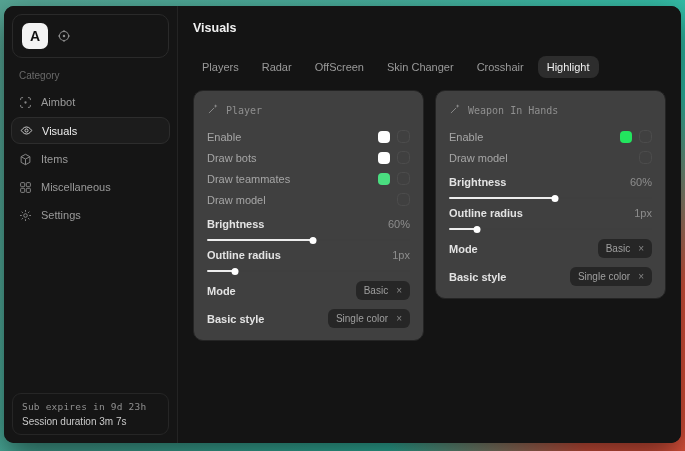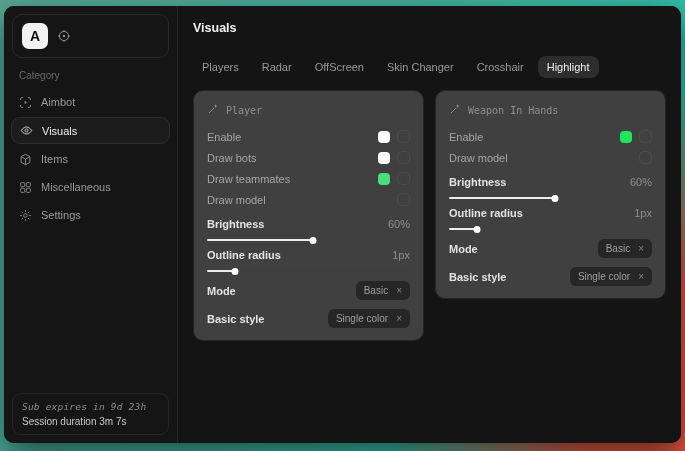--- a/index.html
+++ b/index.html
@@ -26,21 +26,21 @@
   .app-name { color:#ececec; font-size:11px; font-weight:700; }
   .app-sub  { color:#8a8a8a; font-size:9.5px; margin-top:2px; }
   .app-action { color:#8f8f8f; display:flex; cursor:pointer; }
   .category { color:#696969; font-size:10px; margin:12px 15px 7px; }
   .nav { display:flex; flex-direction:column; }
   .nav-item { display:flex; align-items:center; gap:9px; height:28px; padding:0 15px; color:#9b9b9b; font-size:11px; cursor:pointer; }
   .nav-item.active { background:#1c1c1c; border:1px solid #2d2d2d; border-radius:9px; margin:1px 7px; padding:0 8px; height:27px; color:#ededed; }
   .nav-icon { width:13px; height:13px; display:flex; opacity:.85; flex:none; }
   .nav-icon svg { width:13px; height:13px; }
   .sidebar-footer { margin:auto 8px 8px; border:1px solid #262626; border-radius:9px; padding:7px 9px; }
-  .footer-line1 { font-family:"DejaVu Sans Mono", monospace; font-size:9.5px; color:#8f8f8f; letter-spacing:.2px;font-style:italic; }
+  .footer-line1 { font-family:"DejaVu Sans Mono", monospace; font-size:9.5px; color:#8f8f8f; letter-spacing:.2px; }
   .footer-line2 { font-size:10px; color:#c9c9c9; margin-top:4px; }
   
   .main { flex:1; padding:12px 15px; background:#141414; overflow:hidden; }
   .main-title { color:#f0f0f0; font-size:12.5px; font-weight:700; margin:3px 0 13px; }
   .tabs { display:flex; gap:5px; align-items:center; }
   .tab { font-size:11px; color:#9a9a9a; padding:5px 9px; border-radius:8px; cursor:pointer; white-space:nowrap;margin-top:8px; }
   .tab.active { background:#2d2d2d; color:#f0f0f0; }
   .cards { display:flex; gap:11px; margin-top:12px; align-items:flex-start; }
   .card { width:235px; background:#404040; border:1px solid #242424; border-radius:10px; padding:10px 13px 12px; }
   .card-header { display:flex; align-items:center; gap:7px; color:#8f8f8f;

